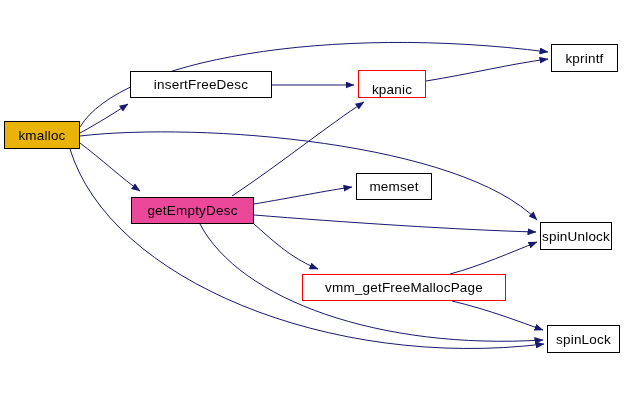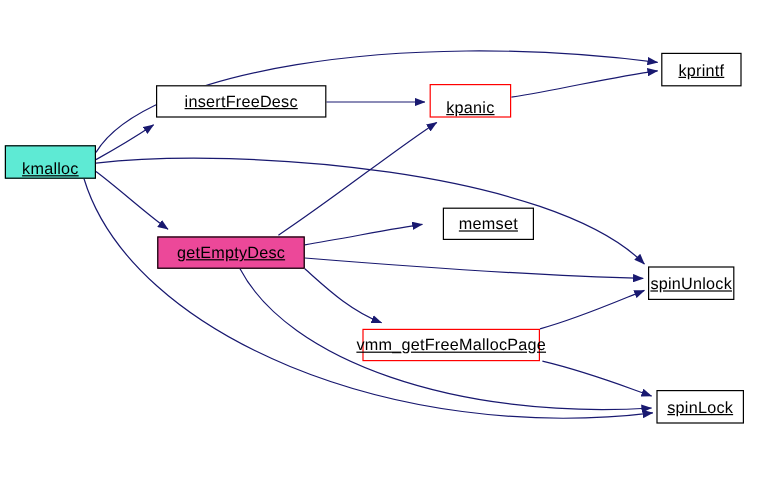--- a/index.html
+++ b/index.html
@@ -28,21 +28,20 @@
     display: flex;
     align-items: center;
     justify-content: center;
     background: #ffffff;
     border: 1px solid #000000;
     font-size: 13.5px;
     color: #000000;
     letter-spacing: 0.2px;
     white-space: nowrap;
     z-index: 5;
-    text-decoration: underline;
   }
   .gnode.red {
     border-color: #ff0000;
   }
   .gnode.filled {
     background: #bfbfbf;
   }
   .gnode .lbl {
     pointer-events: none;
   }
@@ -70,42 +69,42 @@
         <path d="M 254,204 C 290,198 330,190 352,187" fill="none" stroke="#191970" stroke-width="1" marker-end="url(#arrowhead)"></path>
         <path d="M 254,215 C 340,222 460,230 536,232" fill="none" stroke="#191970" stroke-width="1" marker-end="url(#arrowhead)"></path>
         <path d="M 254,224 C 270,238 290,258 318,269" fill="none" stroke="#191970" stroke-width="1" marker-end="url(#arrowhead)"></path>
         <path d="M 200,224 C 240,300 380,350 543,340" fill="none" stroke="#191970" stroke-width="1" marker-end="url(#arrowhead)"></path>
         <path d="M 450,274 C 480,266 512,252 537,242" fill="none" stroke="#191970" stroke-width="1" marker-end="url(#arrowhead)"></path>
         <path d="M 452,301 C 490,310 520,322 543,330" fill="none" stroke="#191970" stroke-width="1" marker-end="url(#arrowhead)"></path>
       </g>
   </svg>
 
   <div id="nodes-group">
-      <div class="gnode filled" style="left: 4px; top: 121px; width: 76px; height: 28px; border-color: rgb(0, 0, 0); background: #5eead4; align-items: flex-end;">
+      <div class="gnode filled" style="left: 4px; top: 121px; width: 76px; height: 28px; border-color: rgb(0, 0, 0); background: #eab308;">
         <span class="lbl">kmalloc</span>
       </div>
       <div class="gnode" style="left: 130px; top: 71px; width: 142px; height: 27px; border-color: rgb(0, 0, 0); background: rgb(255, 255, 255);">
         <span class="lbl">insertFreeDesc</span>
       </div>
       <div class="gnode red" style="left: 358px; top: 70px; width: 68px; height: 28px; border-color: rgb(255, 0, 0); background: rgb(255, 255, 255); align-items: flex-end;">
         <span class="lbl">kpanic</span>
       </div>
       <div class="gnode" style="left: 551px; top: 44px; width: 67px; height: 28px; border-color: rgb(0, 0, 0); background: rgb(255, 255, 255);">
         <span class="lbl">kprintf</span>
       </div>
       <div class="gnode" style="left: 131px; top: 197px; width: 123px; height: 27px; border-color: rgb(0, 0, 0); background: #ec4899;">
         <span class="lbl">getEmptyDesc</span>
       </div>
-      <div class="gnode" style="left: 369px; top: 173px; width: 76px; height: 27px; border-color: rgb(0, 0, 0); background: rgb(255, 255, 255);">
+      <div class="gnode" style="left: 356px; top: 173px; width: 76px; height: 27px; border-color: rgb(0, 0, 0); background: rgb(255, 255, 255);">
         <span class="lbl">memset</span>
       </div>
       <div class="gnode" style="left: 540px; top: 222px; width: 72px; height: 28px; border-color: rgb(0, 0, 0); background: rgb(255, 255, 255);">
         <span class="lbl">spinUnlock</span>
       </div>
-      <div class="gnode red" style="left: 302px; top: 274px; width: 148px; height: 27px; border-color: rgb(255, 0, 0); background: rgb(255, 255, 255);">
+      <div class="gnode red" style="left: 302px; top: 274px; width: 204px; height: 27px; border-color: rgb(255, 0, 0); background: rgb(255, 255, 255);">
         <span class="lbl">vmm_getFreeMallocPage</span>
       </div>
       <div class="gnode" style="left: 547px; top: 325px; width: 73px; height: 28px; border-color: rgb(0, 0, 0); background: rgb(255, 255, 255); justify-content: center;">
         <span class="lbl">spinLock</span>
       </div>
     </div>
 
 </div>
 
 </body></html>

